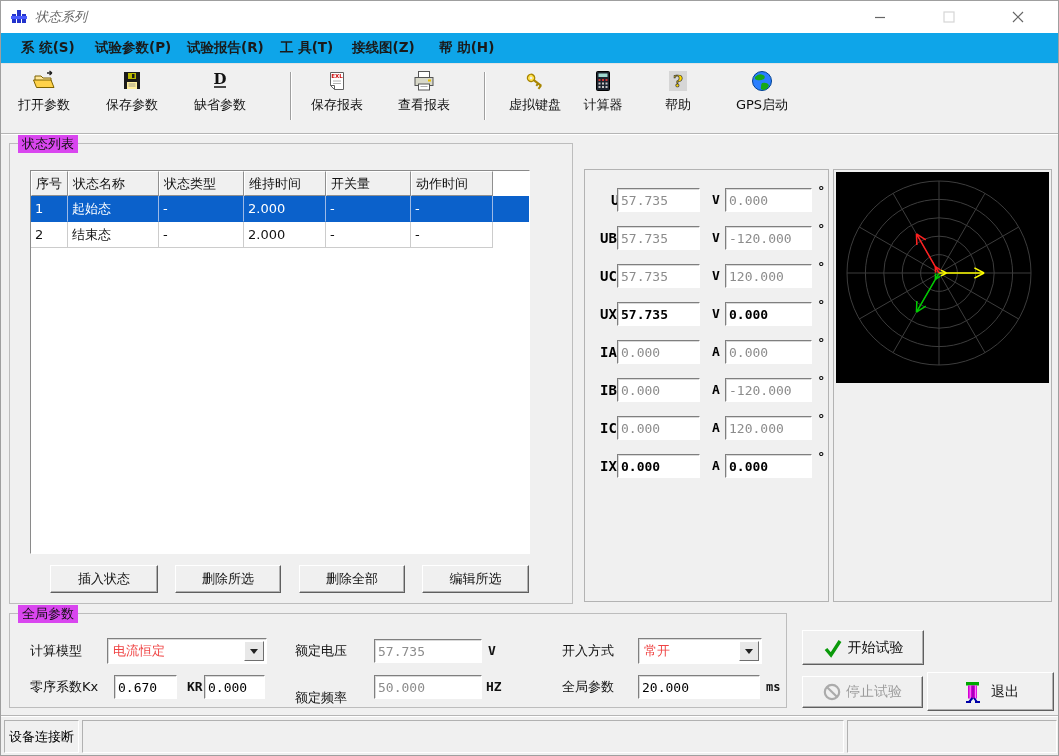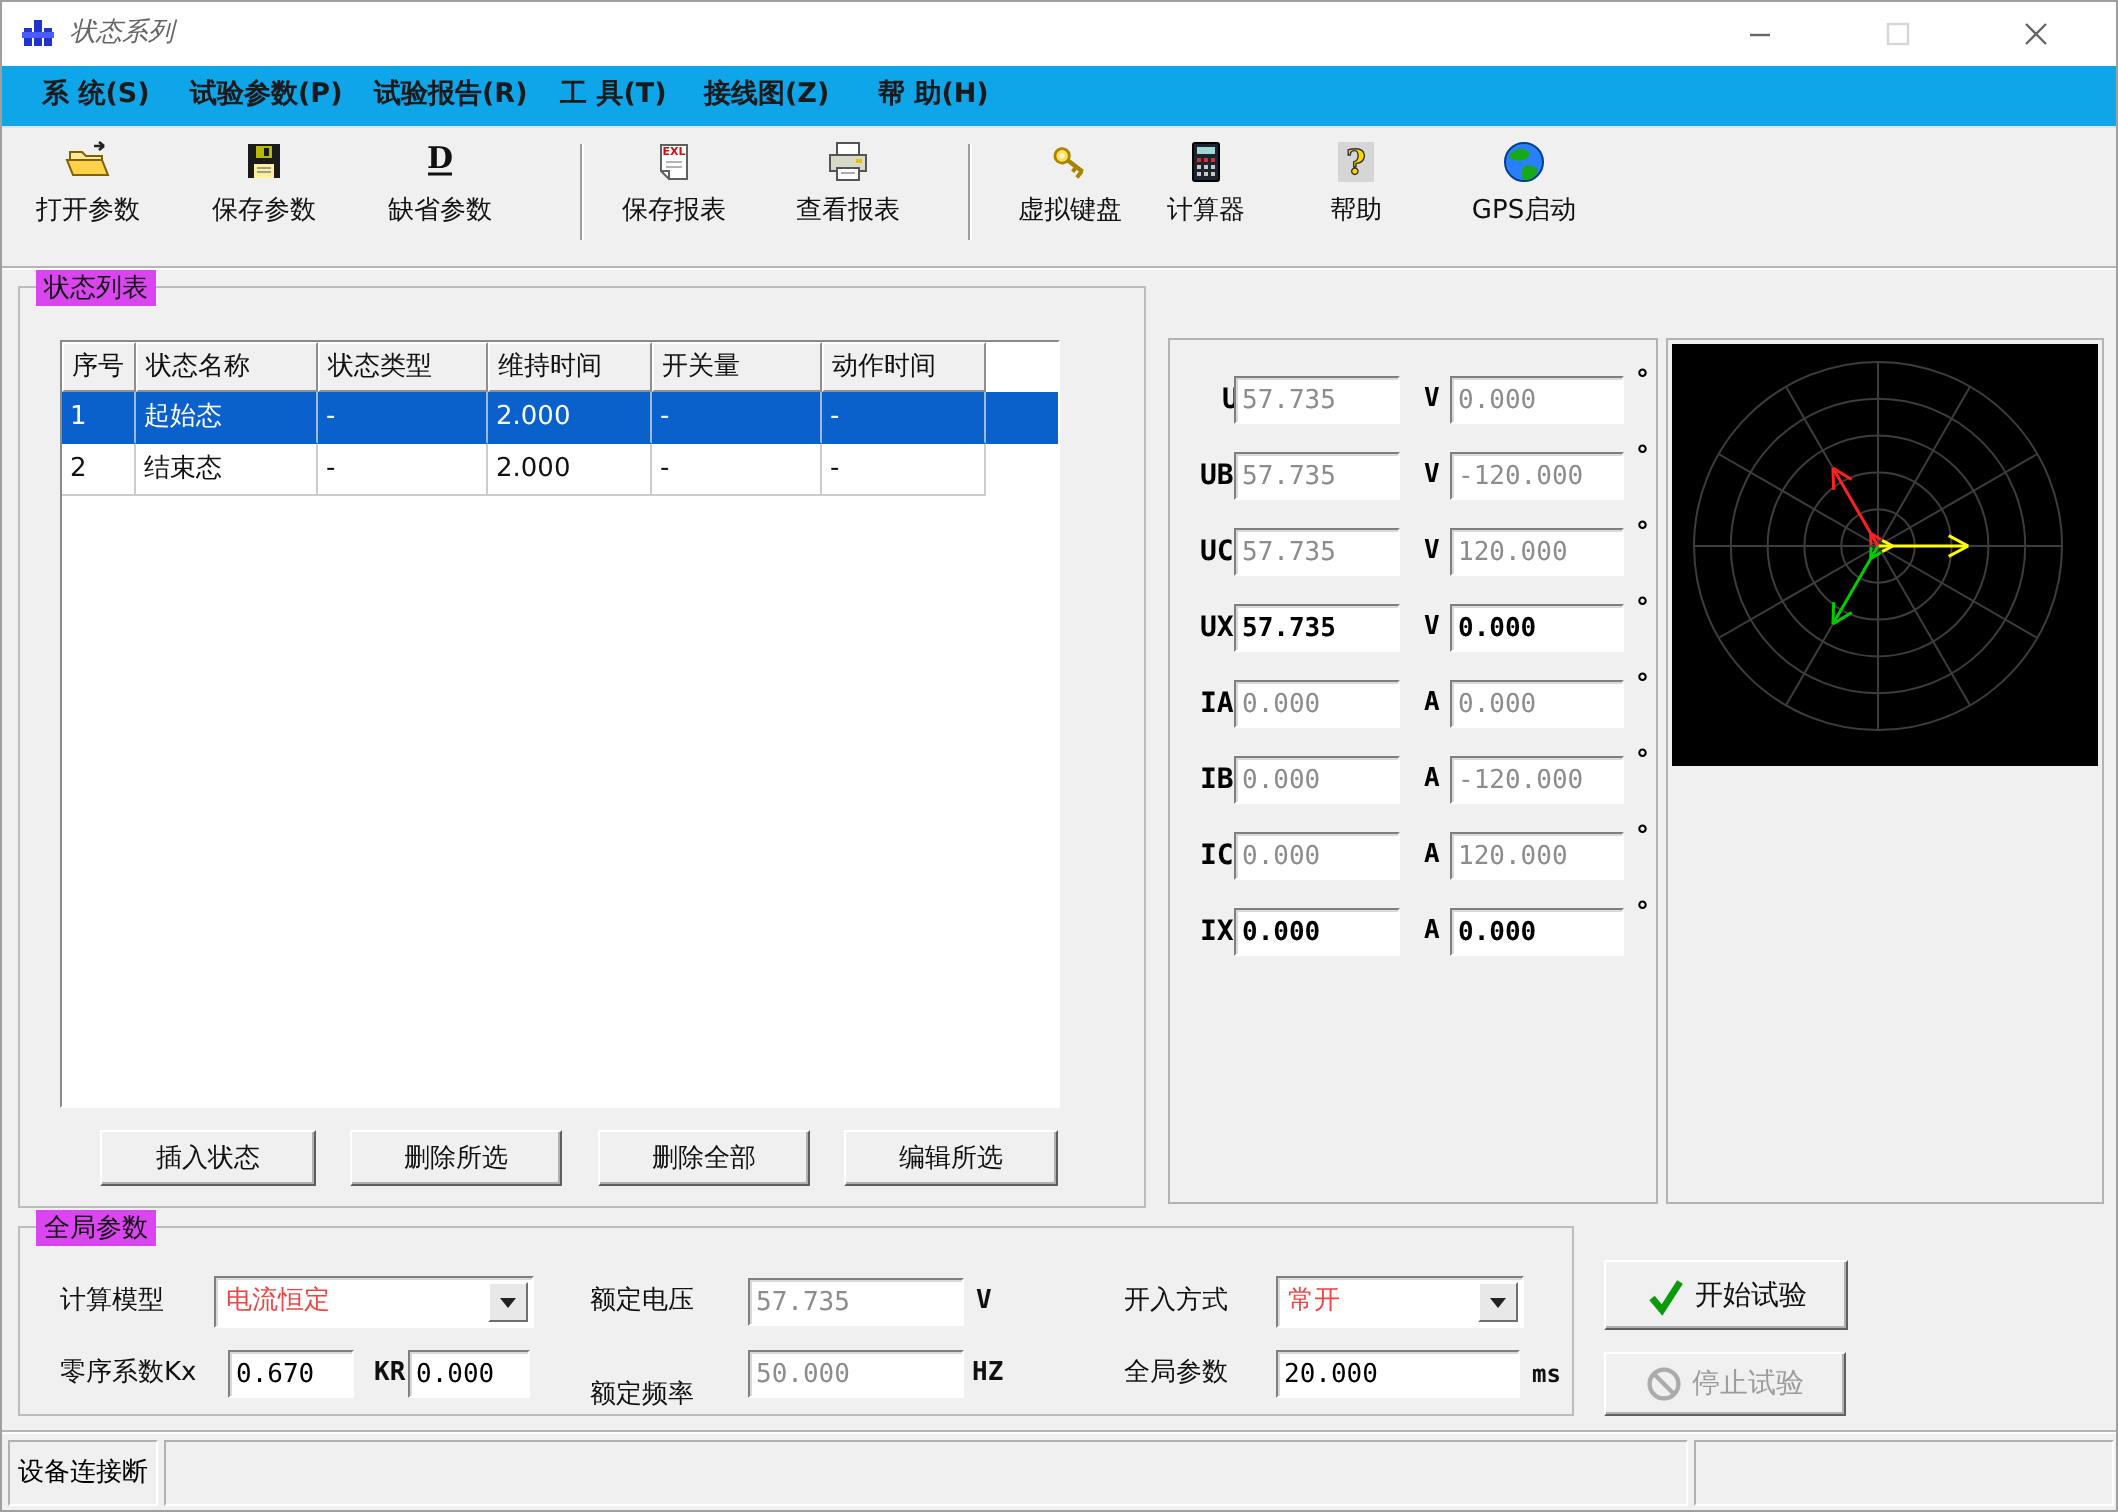--- a/index.html
+++ b/index.html
@@ -370,19 +370,30 @@
     </svg>
     <span>开始试验</span>
   </div>
   <div class="btn disabled" style="left:801px;top:675px;width:121px;height:32px;font-size:14px;">
     <svg width="18" height="18" viewBox="0 0 20 20" style="margin-right:5px;">
       <circle cx="10" cy="10" r="8" fill="none" stroke="#ababab" stroke-width="2.4"></circle>
       <line x1="4.6" y1="4.6" x2="15.4" y2="15.4" stroke="#ababab" stroke-width="2.4"></line>
     </svg>
     <span>停止试验</span>
   </div>
+  <div class="btn" style="left:926px;top:671px;width:127px;height:39px;font-size:14px;">
+    <svg width="22" height="24" viewBox="0 0 22 24" style="margin-right:7px;">
+      <rect x="4" y="2" width="13" height="3.5" fill="#00a800"></rect>
+      <rect x="6" y="5.5" width="9" height="13" fill="#d400d4"></rect>
+      <line x1="8.2" y1="5.5" x2="8.2" y2="18.5" stroke="#ff7dff" stroke-width="1.2"></line>
+      <line x1="11" y1="5.5" x2="11" y2="18.5" stroke="#8800aa" stroke-width="1.2"></line>
+      <line x1="13.6" y1="5.5" x2="13.6" y2="18.5" stroke="#ff7dff" stroke-width="1.2"></line>
+      <path d="M7 22 l3.5 -4 M15 22 l-3 -4 M4 22 h5 M13 22 h5" stroke="#0000a8" stroke-width="2" fill="none"></path>
+    </svg>
+    <span>退出</span>
+  </div>
 
   <div class="hline" style="top:714px;"></div>
   <div class="scell" style="left:3px;width:75px;">设备连接断开</div>
   <div class="scell" style="left:81px;width:762px;"></div>
   <div class="scell" style="left:846px;width:210px;"></div>
 
 </div>
 
 </body></html>

